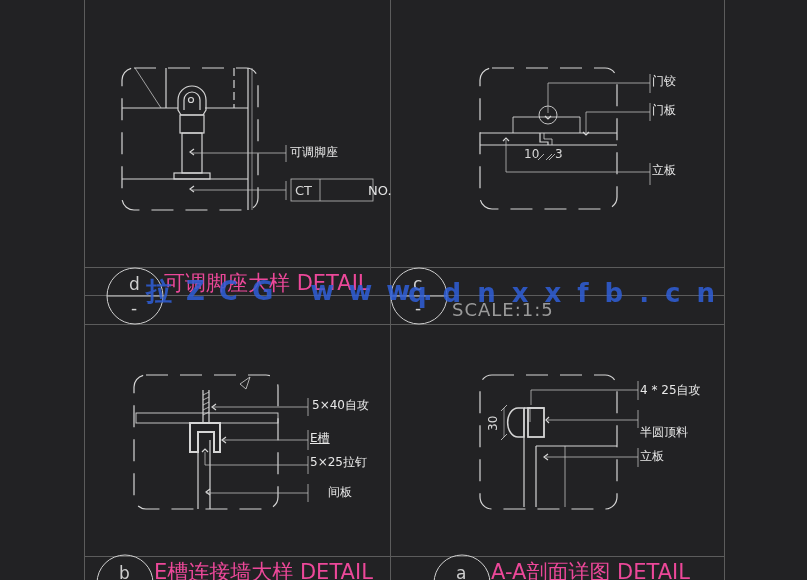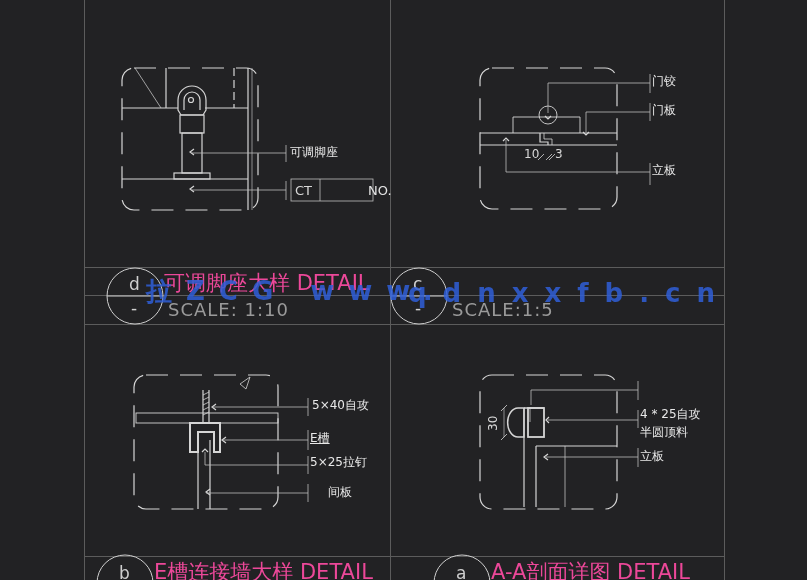--- a/index.html
+++ b/index.html
@@ -152,30 +152,29 @@
 <div class="small" style="left:524px;top:148px;">10</div>
 <div class="small" style="left:555px;top:148px;">3</div>
 
 
 <div class="lbl" style="left:312px;top:399px;text-align:right;">5×40自攻</div>
 <div class="lbl" style="left:310px;top:432px;text-decoration:underline;">E槽</div>
 <div class="lbl" style="left:310px;top:456px;">5×25拉钉</div>
 <div class="lbl" style="left:328px;top:486px;text-align:center;">间板</div>
 
 
-<div class="lbl" style="left:640px;top:408px;text-align:right;">4 * 25自攻</div>
+<div class="lbl" style="left:640px;top:384px;text-align:right;">4 * 25自攻</div>
 <div class="lbl" style="left:640px;top:426px;">半圆顶料</div>
 <div class="lbl" style="left:640px;top:450px;">立板</div>
 <div class="small" style="left:487px;top:415px;transform:rotate(-90deg);transform-origin:left top;top:431px;">30</div>
 
 
 <div class="bubble-letter" style="left:129px;top:276px;">d</div>
 <div class="bubble-letter" style="left:131px;top:300px;">-</div>
 <div class="title" style="left:164px;top:273px;">可调脚座大样 DETAIL</div>
-<div class="scale" style="left:168px;top:301px;">SCALE:  1:10</div>
 
 <div class="bubble-letter" style="left:413px;top:276px;">c</div>
 <div class="bubble-letter" style="left:415px;top:300px;">-</div>
 <div class="scale" style="left:452px;top:301px;">SCALE:1:5</div>
 
 <div class="bubble-letter" style="left:119px;top:565px;">b</div>
 <div class="title" style="left:154px;top:562px;">E槽连接墙大样 DETAIL</div>
 
 <div class="bubble-letter" style="left:456px;top:565px;">a</div>
 <div class="title" style="left:491px;top:562px;">A-A剖面详图   DETAIL</div>

